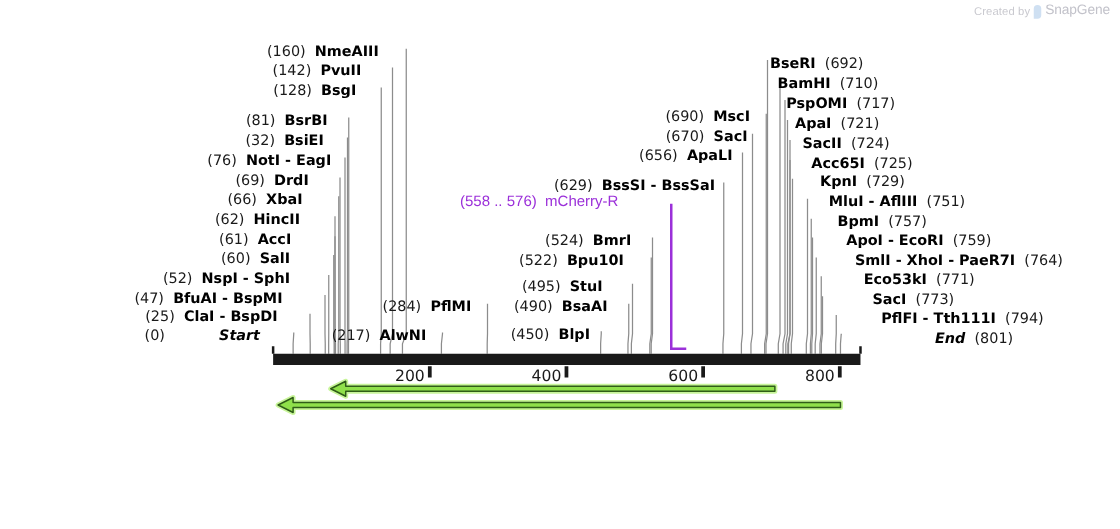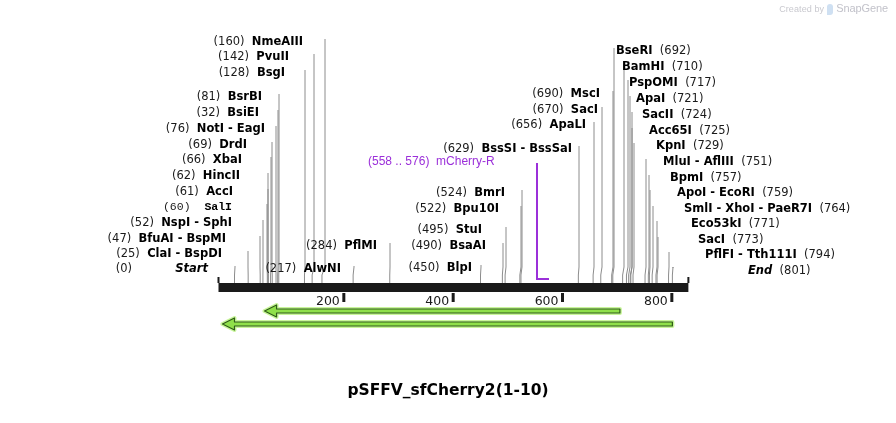--- a/index.html
+++ b/index.html
@@ -284,21 +284,21 @@
     <div class="lbl left-anchored" style="top: 35px; right: 593px;"><span class="pos">(160)</span>&nbsp; <span class="enz">NmeAIII</span></div>
     <div class="lbl left-anchored" style="top: 50px; right: 607px;"><span class="pos">(142)</span>&nbsp; <span class="enz">PvuII</span></div>
     <div class="lbl left-anchored" style="top: 66px; right: 611px;"><span class="pos">(128)</span>&nbsp; <span class="enz">BsgI</span></div>
     <div class="lbl left-anchored" style="top: 90px; right: 634px;"><span class="pos">(81)</span>&nbsp; <span class="enz">BsrBI</span></div>
     <div class="lbl left-anchored" style="top: 106px; right: 637px;"><span class="pos">(32)</span>&nbsp; <span class="enz">BsiEI</span></div>
     <div class="lbl left-anchored" style="top: 122px; right: 631px;"><span class="pos">(76)</span>&nbsp; <span class="enz">NotI</span><span class="dash"> - </span><span class="enz">EagI</span></div>
     <div class="lbl left-anchored" style="top: 138px; right: 649px;"><span class="pos">(69)</span>&nbsp; <span class="enz">DrdI</span></div>
     <div class="lbl left-anchored" style="top: 153px; right: 654px;"><span class="pos">(66)</span>&nbsp; <span class="enz">XbaI</span></div>
     <div class="lbl left-anchored" style="top: 169px; right: 656px;"><span class="pos">(62)</span>&nbsp; <span class="enz">HincII</span></div>
     <div class="lbl left-anchored" style="top: 185px; right: 663px;"><span class="pos">(61)</span>&nbsp; <span class="enz">AccI</span></div>
-    <div class="lbl left-anchored" style="top: 200px; right: 664px; font-family: Liberation Mono, monospace;"><span class="pos">(60)</span>&nbsp; <span class="enz">SalI</span></div>
+    <div class="lbl left-anchored" style="top: 200px; right: 664px;"><span class="pos">(60)</span>&nbsp; <span class="enz">SalI</span></div>
     <div class="lbl left-anchored" style="top: 216px; right: 664px;"><span class="pos">(52)</span>&nbsp; <span class="enz">NspI</span><span class="dash"> - </span><span class="enz">SphI</span></div>
     <div class="lbl left-anchored" style="top: 232px; right: 670px;"><span class="pos">(47)</span>&nbsp; <span class="enz">BfuAI</span><span class="dash"> - </span><span class="enz">BspMI</span></div>
     <div class="lbl left-anchored" style="top: 247px; right: 674px;"><span class="pos">(25)</span>&nbsp; <span class="enz">ClaI</span><span class="dash"> - </span><span class="enz">BspDI</span></div>
     <div class="lbl left-anchored term" style="top: 262px; right: 688px;"><span class="pos">(0)</span>&nbsp; <span class="enz">Start</span></div>
     <div class="lbl left-anchored" style="top: 262px; right: 555px;"><span class="pos">(217)</span>&nbsp; <span class="enz">AlwNI</span></div>
     <div class="lbl left-anchored" style="top: 239px; right: 519px;"><span class="pos">(284)</span>&nbsp; <span class="enz">PflMI</span></div>
     <div class="lbl left-anchored" style="top: 261px; right: 424px;"><span class="pos">(450)</span>&nbsp; <span class="enz">BlpI</span></div>
     <div class="lbl left-anchored" style="top: 239px; right: 410px;"><span class="pos">(490)</span>&nbsp; <span class="enz">BsaAI</span></div>
     <div class="lbl left-anchored" style="top: 223px; right: 414px;"><span class="pos">(495)</span>&nbsp; <span class="enz">StuI</span></div>
     <div class="lbl left-anchored" style="top: 202px; right: 397px;"><span class="pos">(522)</span>&nbsp; <span class="enz">Bpu10I</span></div>
@@ -319,14 +319,13 @@
     <div class="lbl right-anchored" style="top: 186px; left: 677px;"><span class="enz">ApoI</span><span class="dash"> - </span><span class="enz">EcoRI</span>&nbsp; <span class="pos">(759)</span></div>
     <div class="lbl right-anchored" style="top: 202px; left: 684px;"><span class="enz">SmlI</span><span class="dash"> - </span><span class="enz">XhoI</span><span class="dash"> - </span><span class="enz">PaeR7I</span>&nbsp; <span class="pos">(764)</span></div>
     <div class="lbl right-anchored" style="top: 217px; left: 691px;"><span class="enz">Eco53kI</span>&nbsp; <span class="pos">(771)</span></div>
     <div class="lbl right-anchored" style="top: 233px; left: 698px;"><span class="enz">SacI</span>&nbsp; <span class="pos">(773)</span></div>
     <div class="lbl right-anchored" style="top: 248px; left: 705px;"><span class="enz">PflFI</span><span class="dash"> - </span><span class="enz">Tth111I</span>&nbsp; <span class="pos">(794)</span></div>
     <div class="lbl right-anchored term" style="top: 264px; left: 712px;"><span class="enz">End</span>&nbsp; <span class="pos">(801)</span></div>
     <div class="lbl feature" style="left: 368px; top: 155px;"><span class="pos">(558 .. 576)</span>&nbsp; <span class="enz">mCherry-R</span></div>
   </div>
 
 <div class="title-block" style="top:381px;">
-  <div id="plasmid-name">pSFFV_sfCherry2(1-10)</div>
 </div>
 
 </body></html>

